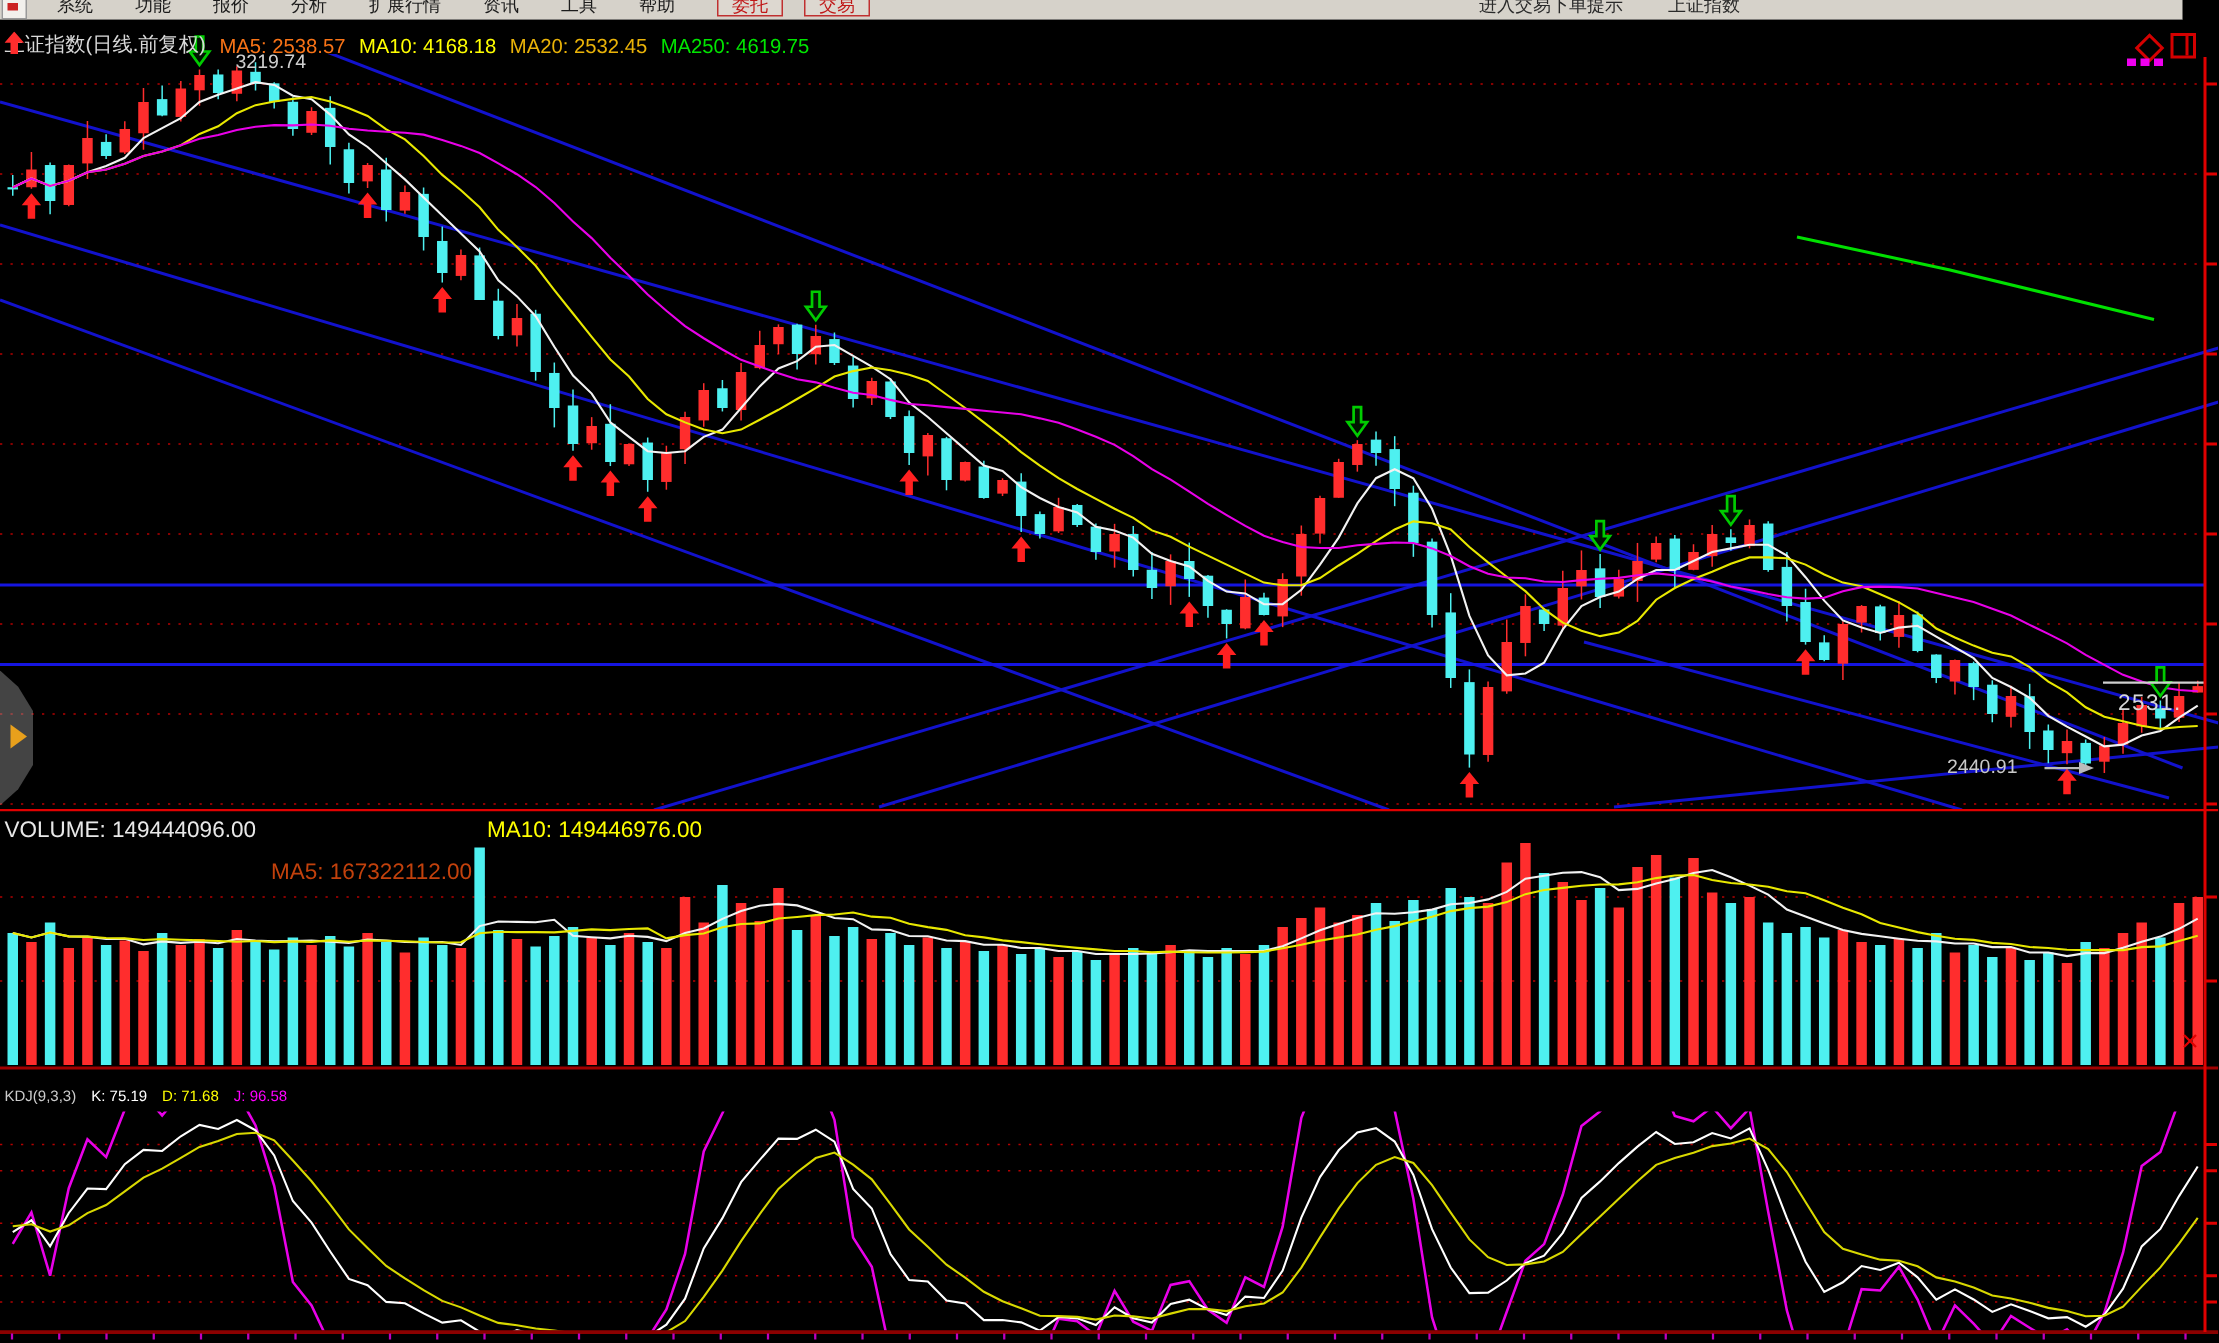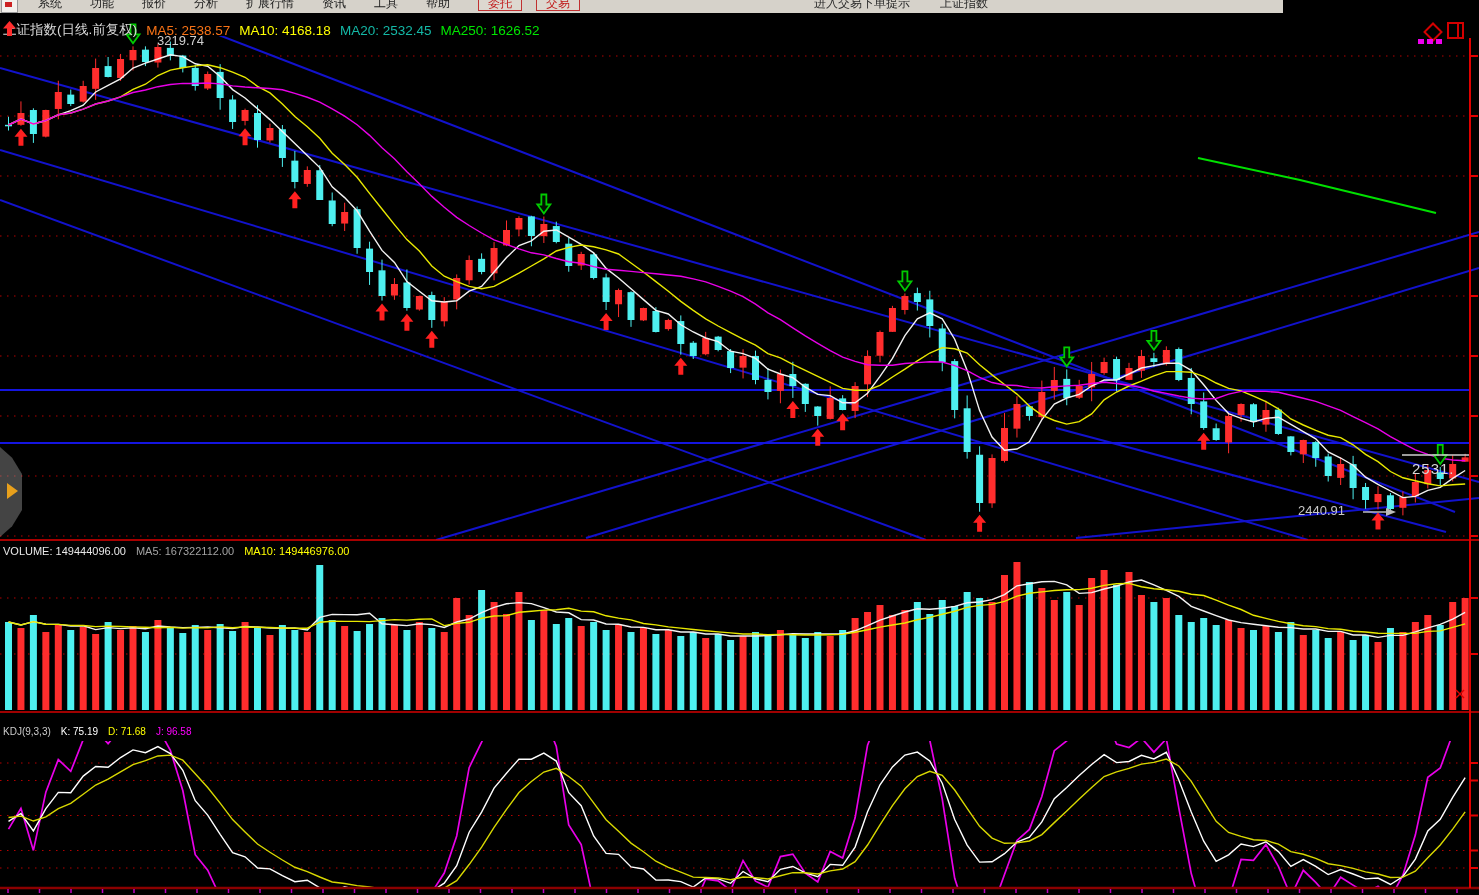--- a/index.html
+++ b/index.html
@@ -1,32 +1,32 @@
 <!DOCTYPE html>
 <html><head>
 <meta charset="utf-8">
 <style>
   html,body{margin:0;padding:0;background:#000;}
   body{width:1479px;height:895px;position:relative;overflow:hidden;
        font-family:"Liberation Sans","DejaVu Sans",sans-serif;}
   
-  .menubar{position:absolute;left:0;top:0;width:1283px;height:13px;background:#d6d2ca;
+  .menubar{position:absolute;left:0;top:0;width:1455px;height:13px;background:#d6d2ca;
            border-bottom:1px solid #7a7a7a;overflow:hidden;}
   .menu-row{position:absolute;top:-8px;left:0;right:0;height:22px;display:flex;align-items:center;
             font-size:12px;color:#1c1c1c;white-space:nowrap;}
   .app-icon{width:15px;height:18px;background:#f2f0ec;border:1px solid #999;margin:0 6px 0 1px;position:relative;}
   .app-icon::after{content:"";position:absolute;left:3px;top:8px;width:7px;height:5px;background:#cc2222;}
   .mi{padding:0 14px;}
   .mi-red{border:1px solid #c03030;color:#c01818;padding:0 9px;margin-left:14px;height:16px;
           line-height:16px;background:#ddd8d0;}
   .menu-right{margin-left:auto;margin-right:295px;display:flex;gap:30px;color:#2a2a2a;}
   
   .ovl{position:absolute;white-space:nowrap;}
   .title-row{left:3px;top:21px;font-size:13.5px;display:flex;align-items:center;gap:9px;color:#d9d9d9;}
-  .vol-row{left:3px;top:545px;font-size:11px;display:flex;gap:10px;}
+  .vol-row{left:3px;top:545px;font-size:15px;display:flex;gap:10px;}
   .kdj-row{left:3px;top:726px;font-size:10px;display:flex;gap:10px;}
   .lbl-high{left:157px;top:33px;font-size:13px;color:#cfcfcf;}
   .lbl-low{left:1298px;top:503px;font-size:13px;color:#c8c8c8;}
   .lbl-last{left:1412px;top:460px;font-size:15px;color:#d8d8d8;letter-spacing:1px;}
   
   .diamond{left:1426px;top:25px;width:10px;height:10px;border:2px solid #d40000;transform:rotate(45deg);}
   .winrect{left:1447px;top:22px;width:13px;height:13px;border:2px solid #d40000;}
   .winrect-split{position:absolute;right:3px;top:0;bottom:0;width:0;border-left:2px solid #d40000;}
   .dots{left:1418px;top:39px;display:flex;gap:3px;}
   .dots i{width:6px;height:5px;background:#ee00ee;display:block;}
@@ -557,27 +557,27 @@
     </g>
   </svg>
 
 <div class="ovl title-row">
   <span>上证指数(日线.前复权)</span>
   <svg width="13" height="15">
     <path d="M6.5,0 L13,7.5 L9,7.5 L9,15 L4,15 L4,7.5 L0,7.5 Z" fill="#ff2d2d"></path>
   </svg>
   <span style="color: #f97316;">MA5: 2538.57</span>
   <span style="color: rgb(255, 255, 0);">MA10: 4168.18</span>
-  <span style="color: #14b8a6;">MA20: 2532.45</span>
-  <span style="color: rgb(0, 230, 0);">MA250: 1626.52</span>
+  <span style="color: #eab308;">MA20: 2532.45</span>
+  <span style="color: rgb(0, 230, 0);">MA250: 4619.75</span>
 </div>
 
 <div class="ovl vol-row">
   <span style="color: rgb(232, 232, 232);">VOLUME: 149444096.00</span>
-  <span style="color: #a3a3a3;">MA5: 167322112.00</span>
+  <span style="color: #c2410c; margin-top: 28px;">MA5: 167322112.00</span>
   <span style="color: rgb(255, 255, 0);">MA10: 149446976.00</span>
 </div>
 
 <div class="ovl kdj-row">
   <span style="color: rgb(204, 204, 204);">KDJ(9,3,3)</span>
   <span style="color: rgb(255, 255, 255);">K: 75.19</span>
   <span style="color: rgb(255, 255, 0);">D: 71.68</span>
   <span style="color: rgb(255, 0, 255);">J: 96.58</span>
 </div>
 

